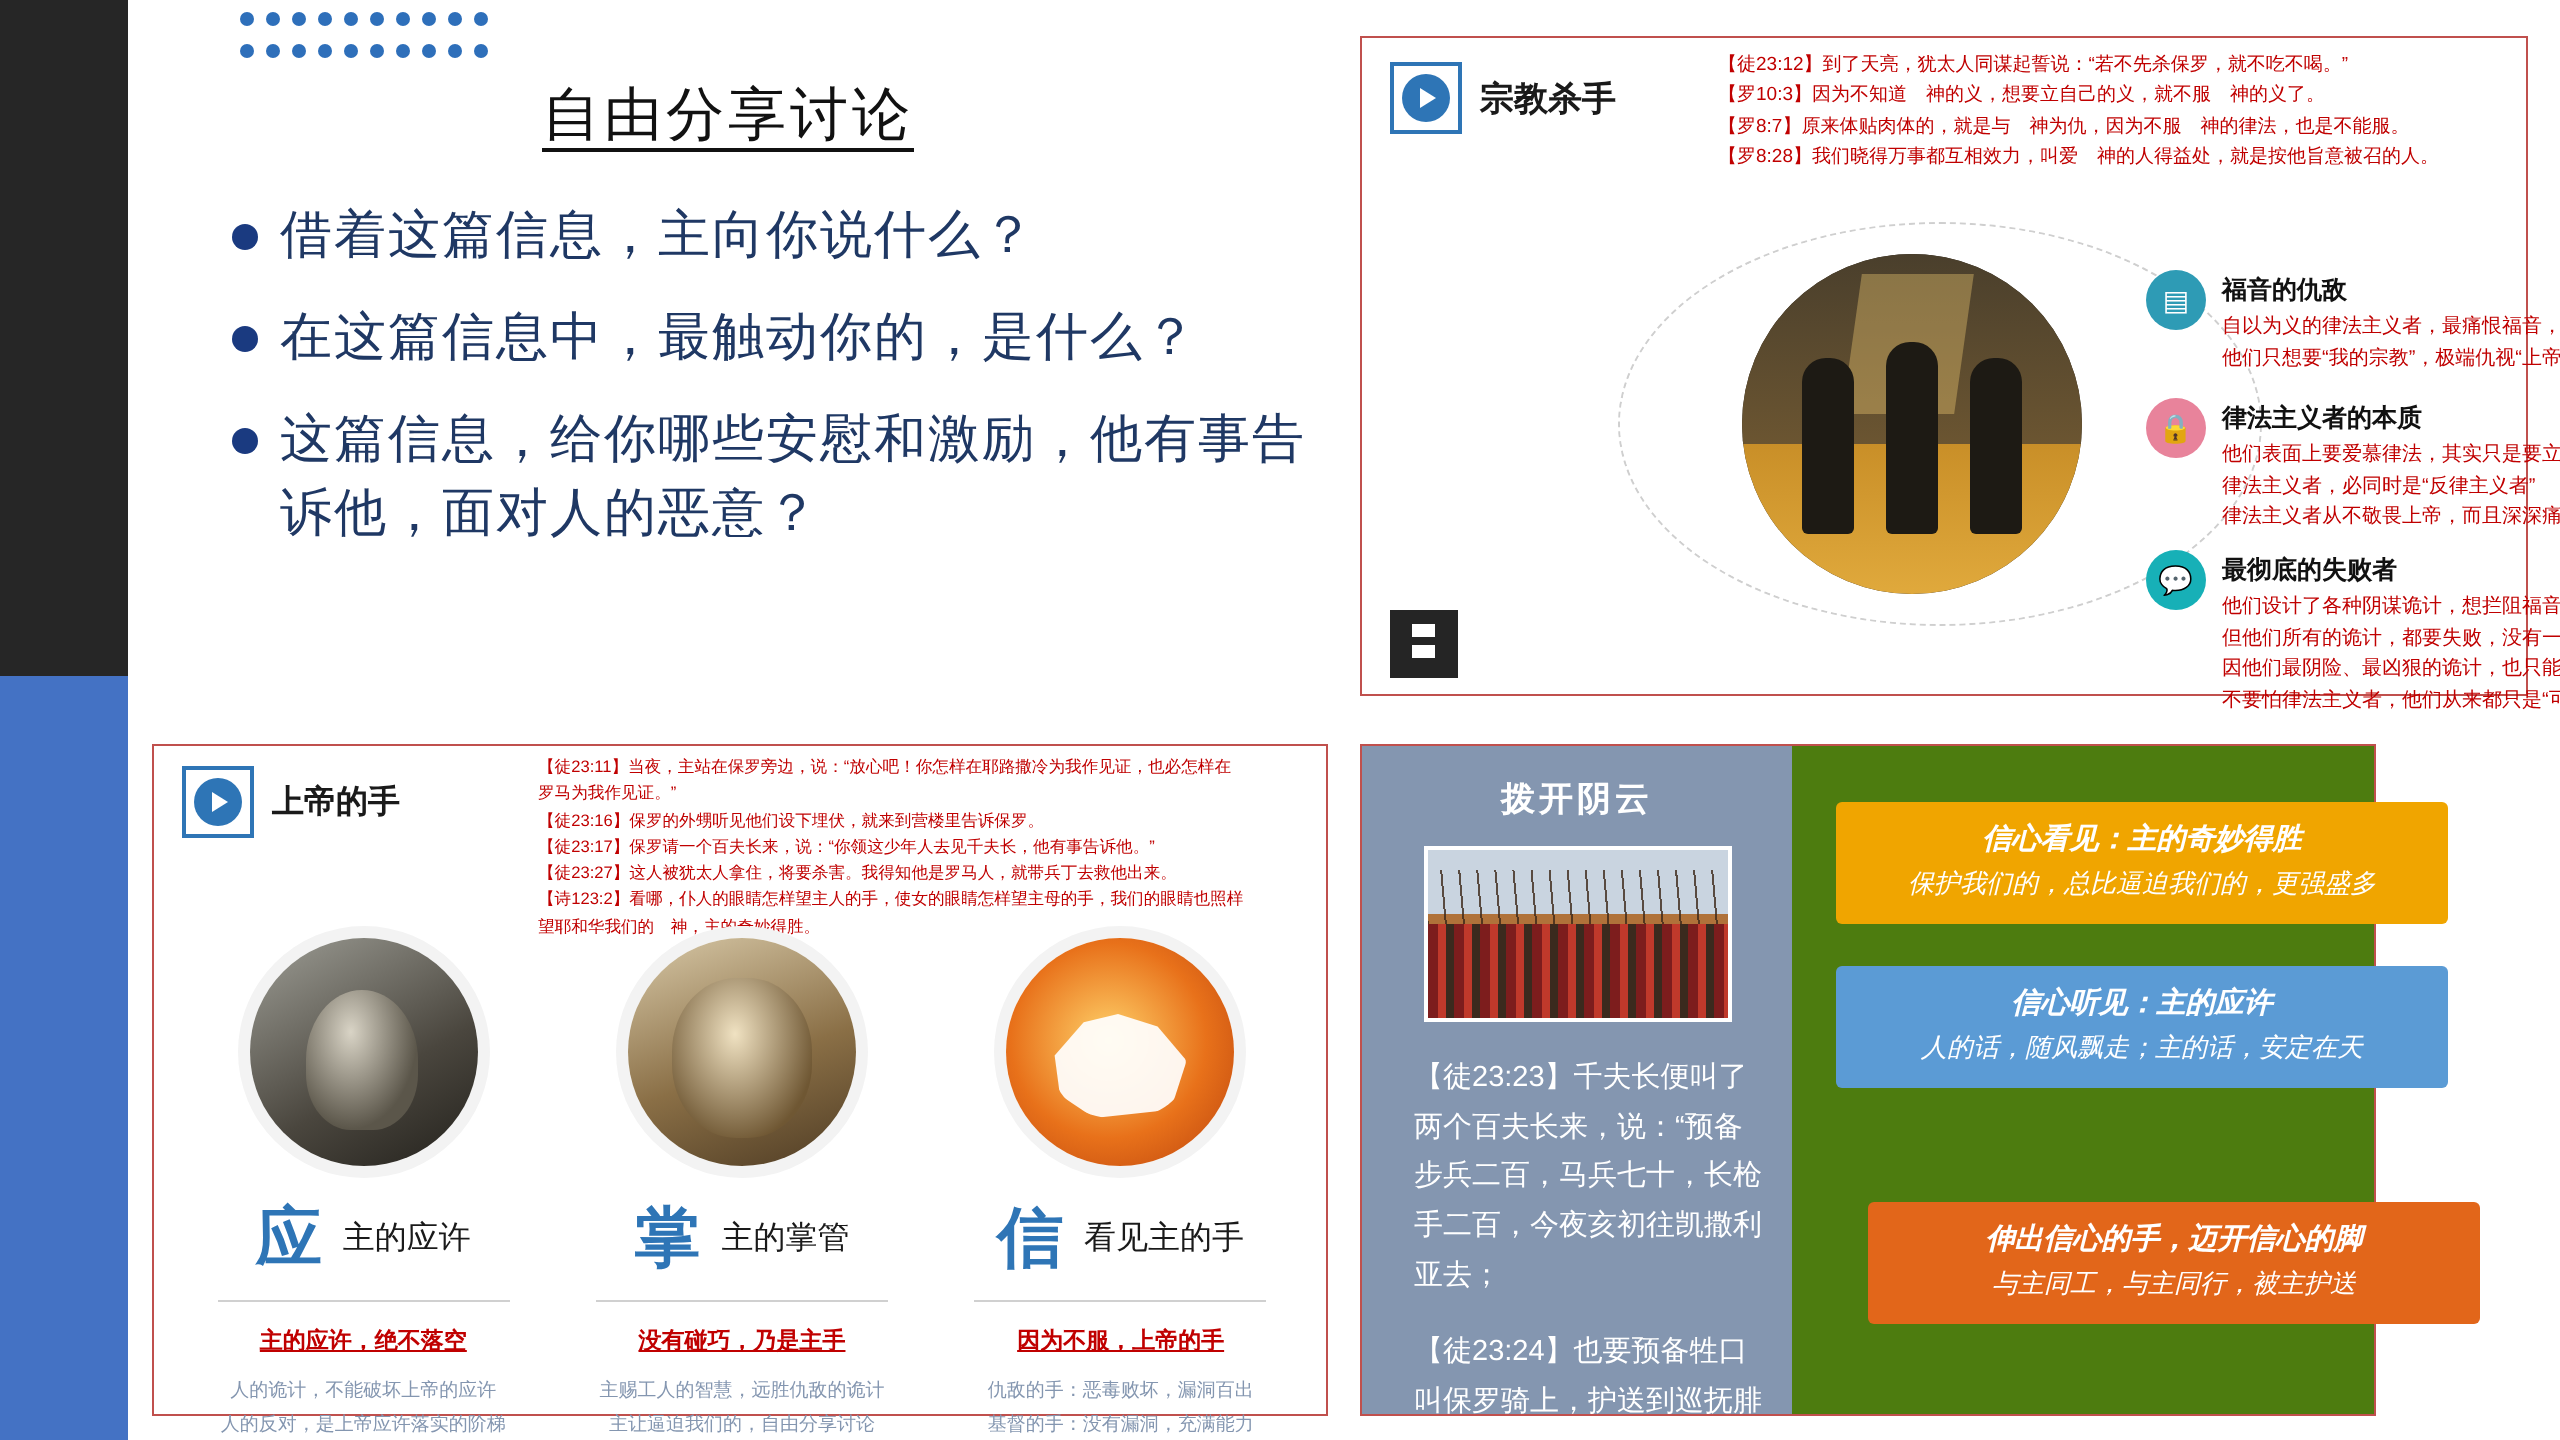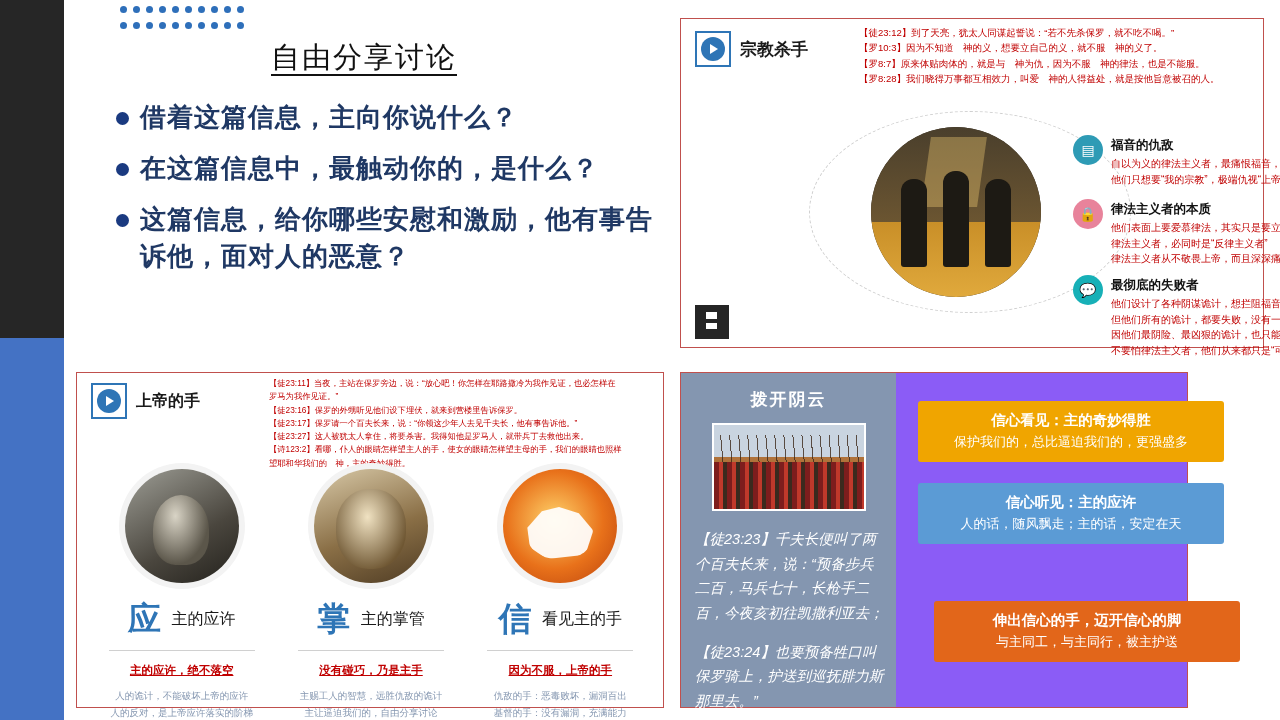--- a/index.html
+++ b/index.html
@@ -25,21 +25,21 @@
     text-decoration:underline;text-underline-offset:7px;
     font-family:"Liberation Serif","DejaVu Serif",serif;font-weight:400;
   }
   .q-list{position:absolute;left:52px;top:100px;width:540px;}
   .q-item{display:flex;align-items:flex-start;margin-bottom:14px;}
   .q-bullet{
     flex:0 0 auto;width:13px;height:13px;border-radius:50%;
     background:#1a3a80;margin-top:12px;margin-right:11px;
   }
   .q-text{
-    font-size:26px;line-height:1.42;color:#1f3864;font-weight:700;
+    font-size:26px;line-height:1.42;color:#1f3864;font-weight:400;
     letter-spacing:1px;
     font-family:"Liberation Serif","DejaVu Serif",serif;
   }
 
   
   .card{position:absolute;background:#fff;border:1px solid #c0504d;box-sizing:border-box;}
 
   
   .p2{left:680px;top:18px;width:584px;height:330px;}
   .rk-head{position:absolute;left:14px;top:12px;display:flex;align-items:center;gap:9px;}
@@ -108,23 +108,23 @@
   .p4-left{position:absolute;left:0;top:0;width:215px;height:100%;background:#8496b0;}
   .p4-left-title{text-align:center;color:#fff;font-size:17px;font-weight:700;padding-top:15px;letter-spacing:2px;}
   .p4-photo{width:150px;height:84px;margin:12px auto 0;border:2px solid #fff;position:relative;overflow:hidden;
     background:linear-gradient(#a9b6c6,#8d9cae);}
   .p4-photo .sky{position:absolute;inset:0;background:linear-gradient(#c9d4e0 0 38%,#b0723a 38% 100%);}
   .p4-photo .soldiers{position:absolute;left:0;bottom:0;width:100%;height:56%;
     background:repeating-linear-gradient(90deg,#7d1d1d 0 5px,#c0392b 5px 9px,#3b2a1e 9px 13px);}
   .p4-photo .spears{position:absolute;left:0;top:12%;width:100%;height:40%;
     background:repeating-linear-gradient(85deg,rgba(60,40,25,.8) 0 1px,transparent 1px 9px);}
   .p4-verse{color:#fff;font-size:14.5px;line-height:1.7;padding:16px 12px 0 14px;}
-  .p4-verse p{margin:0 0 14px 0;font-style:italic;}
-
-  .p4-right{position:absolute;left:215px;top:0;right:0;bottom:0;background:#8b5cf6;}
+  .p4-verse p{margin:0 0 14px 12px;}
+
+  .p4-right{position:absolute;left:215px;top:0;right:0;bottom:0;background:#4d7c0f;font-style:italic;}
   .band{position:absolute;left:22px;width:306px;border-radius:3px;color:#fff;text-align:center;padding:9px 6px;box-sizing:border-box;}
   .band .b1{font-size:14.5px;font-weight:700;line-height:1.5;}
   .band .b2{font-size:13px;line-height:1.6;}
   .band.y{top:28px;background:#f0a500;}
   .band.b{top:110px;background:#5b9bd5;}
   .band.o{top:228px;background:#e2661a;margin-left:16px;}
 </style>
 </head>
 <body>
 

